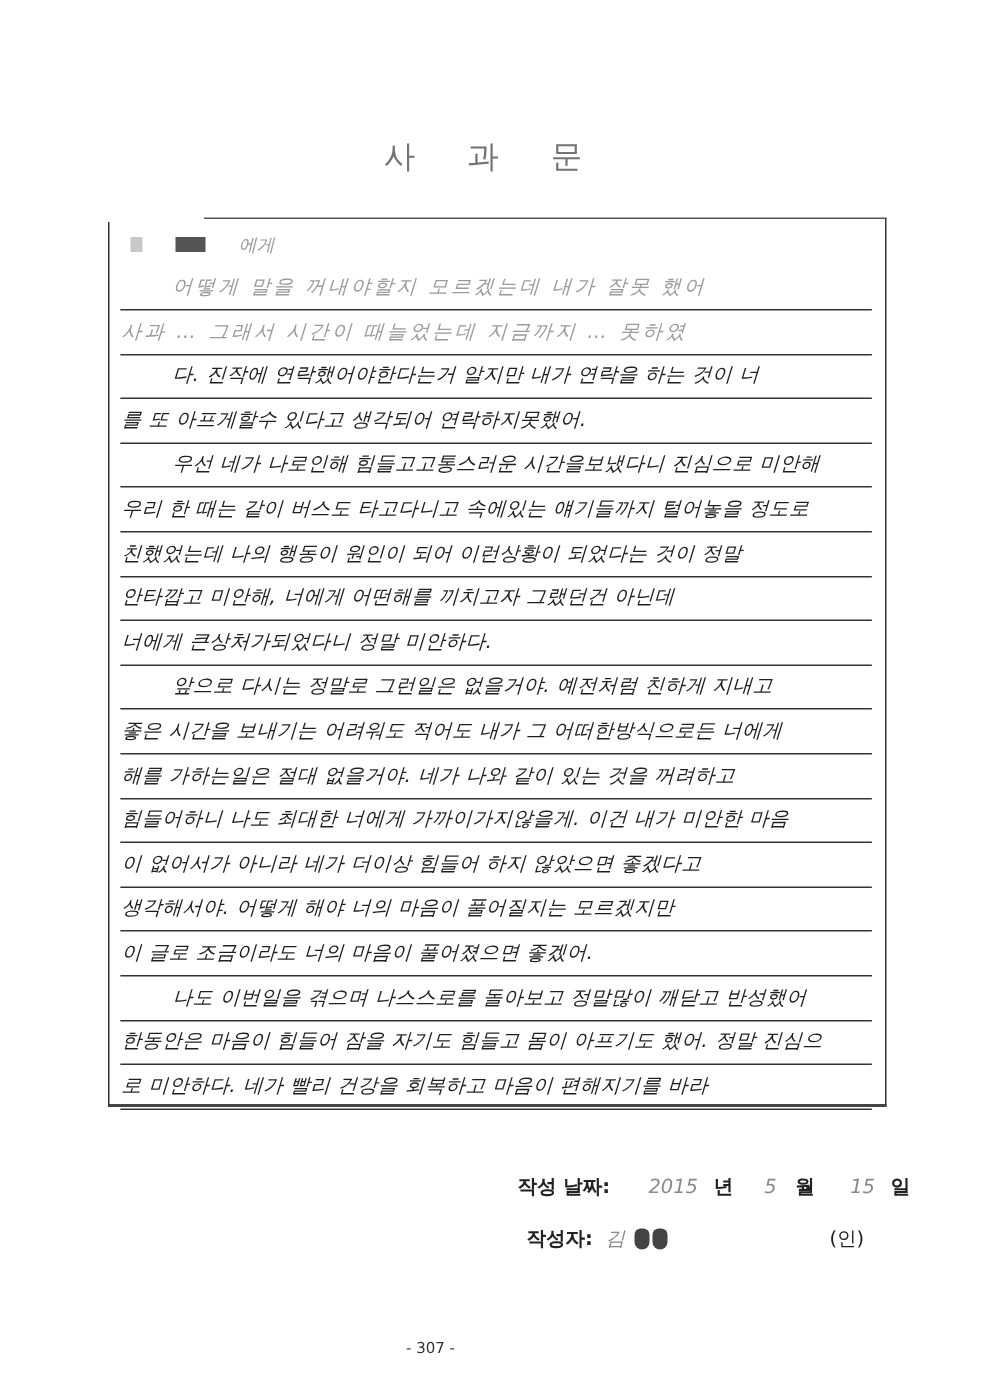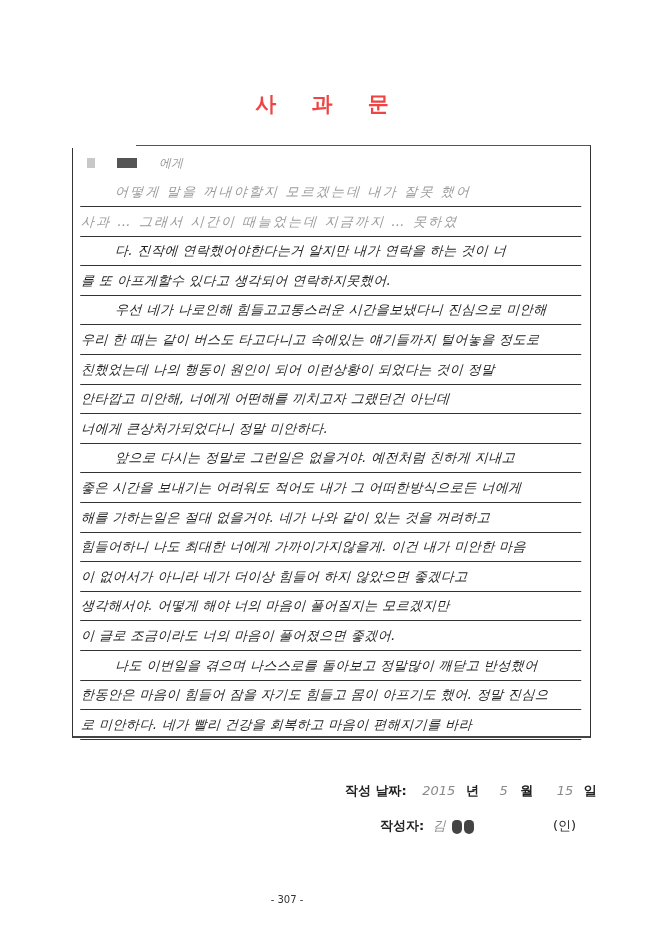--- a/index.html
+++ b/index.html
@@ -2,21 +2,21 @@
 <html><head>
   <meta charset="utf-8">
   <style>
     html, body { margin: 0; padding: 0; background: #ffffff; }
     body {
       width: 658px; height: 930px; position: relative; overflow: hidden;
       font-family: "DejaVu Sans", sans-serif; color: #1a1a1a;
     }
     .title {
       position: absolute; top: 90px; left: 0; width: 658px; text-align: center;
-      font-size: 21px; font-weight: bold; letter-spacing: 14px; color: #ef4444;
+      font-size: 21px; font-weight: normal; letter-spacing: 14px; color: #737373;
     }
     .box {
       position: absolute; left: 72px; top: 145px; width: 517px; height: 590px;
       border-left: 1.5px solid #333; border-right: 1.5px solid #333;
       border-bottom: 2px solid #444; border-top: 1.5px solid #555;
     }
     .box .topcut {
       position: absolute; left: -2px; top: -2px; width: 65px; height: 4px; background: #fff;
     }
     .salutation {
@@ -78,28 +78,28 @@
       <div class="line" style="top: 445.4px;">생각해서야. 어떻게 해야 너의 마음이 풀어질지는 모르겠지만</div>
       <div class="line" style="top: 475px;">이 글로 조금이라도 너의 마음이 풀어졌으면 좋겠어.</div>
       <div class="line indent" style="top: 504.6px;">나도 이번일을 겪으며 나스스로를 돌아보고 정말많이 깨닫고 반성했어</div>
       <div class="line" style="top: 534.2px;">한동안은 마음이 힘들어 잠을 자기도 힘들고 몸이 아프기도 했어. 정말 진심으</div>
       <div class="line" style="top: 563.8px;">로 미안하다. 네가 빨리 건강을 회복하고 마음이 편해지기를 바라</div>
     </div>
 </div>
 
 <div class="sig" style="top:782px; left:345px;">
   <span>작성 날짜:</span>
-  <span class="hand" style="margin-left:11px;text-align:right;">2015</span>
+  <span class="hand" style="margin-left:21px;text-align:right;">2015</span>
   <span style="margin-left:6px;">년</span>
   <span class="hand" style="margin-left:16px;">5</span>
   <span style="margin-left:8px;">월</span>
   <span class="hand" style="margin-left:19px;">15</span>
   <span style="margin-left:6px;">일</span>
 </div>
 
-<div class="sig" style="top:817px; left:380px;">
+<div class="sig" style="top:817px; left:351px;">
   <span>작성자:</span>
   <span class="hand" style="margin-left:4px;">김</span>
   <span class="thumb"></span><span class="thumb"></span>
 </div>
 <div class="sig" style="top:817px; left:553px; font-weight:normal;">(인)</div>
 
 <div class="pagenum">- 307 -</div>
 
 </body></html>

